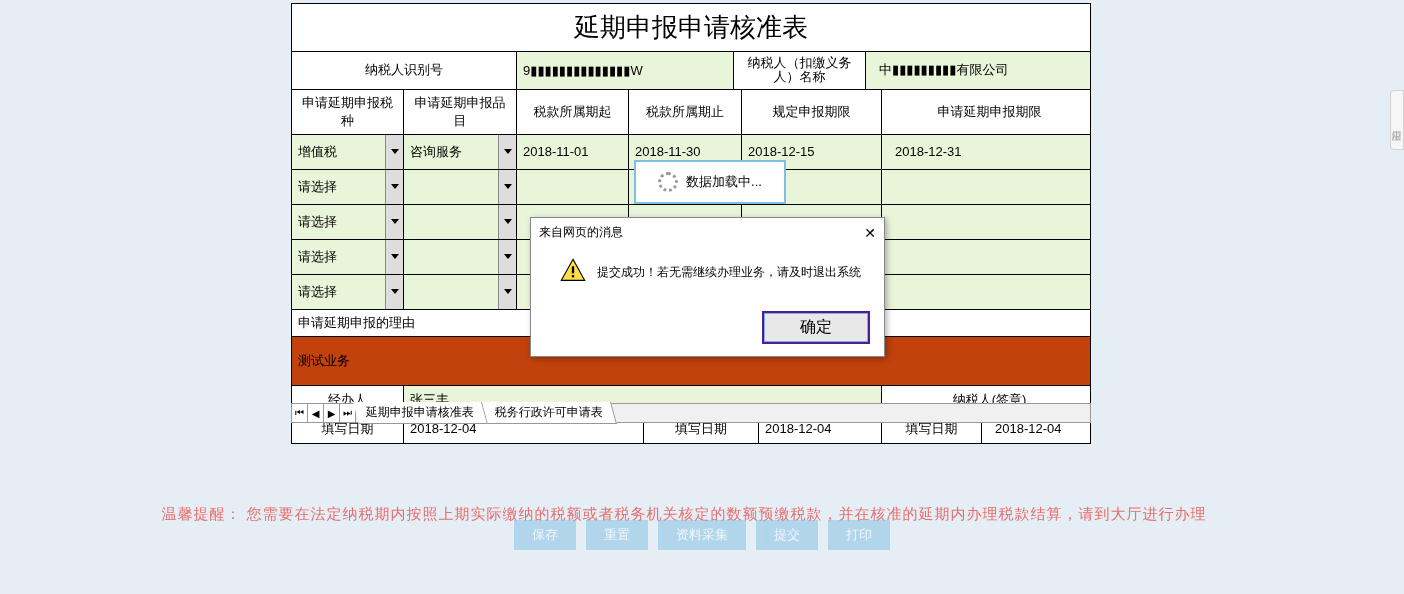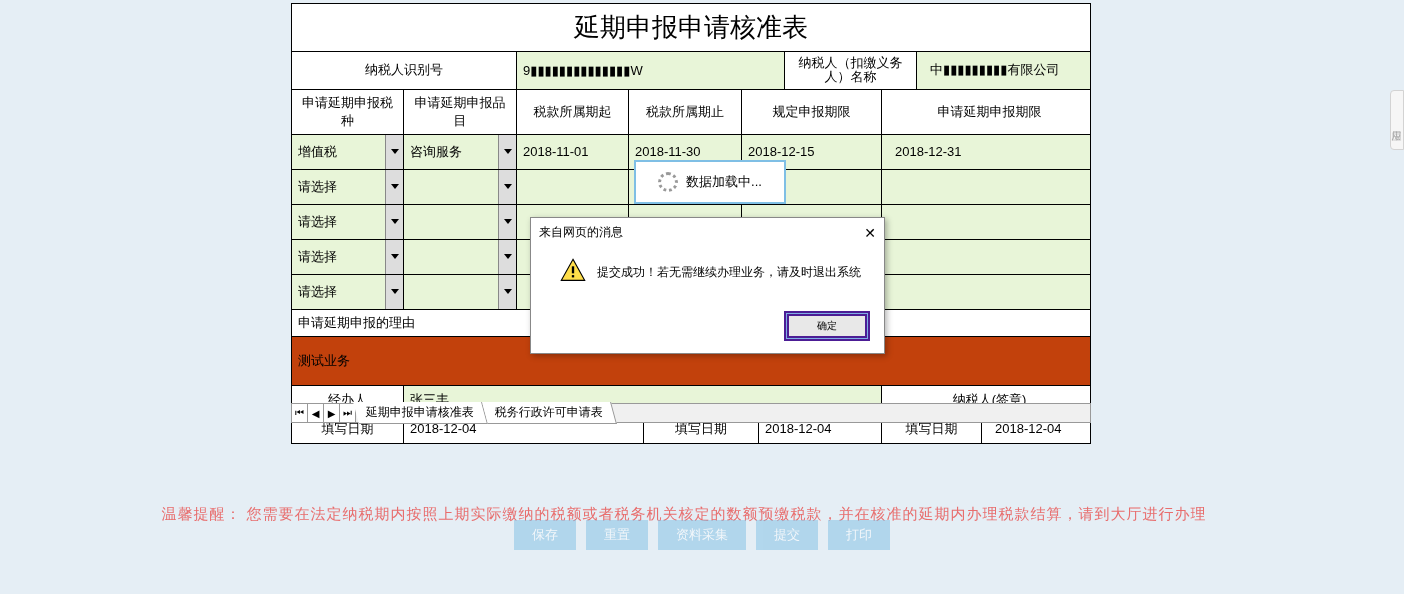--- a/index.html
+++ b/index.html
@@ -188,26 +188,26 @@
     padding: 10px 18px 15px 28px;
     font-size: 12px;
   }
   .warn-icon svg { width: 28px; height: 28px; }
   .dlg-footer {
     display: flex;
     justify-content: flex-end;
     padding: 8px 14px 12px;
   }
   .dlg-footer button {
-    padding: 3px 28px;
+    padding: 3px 35px;
     background: #e8e8e8;
-    border: 5px solid #4c1d95;
+    border: 3px solid #4c1d95;
     outline: 1px solid #7faee5;
     outline-offset: -3px;
-    font-size: 10px;
+    font-size: 16px;
     font-family: inherit;
   }
   .side-tab {
     position: absolute;
     right: 0;
     top: 90px;
     width: 14px;
     height: 60px;
     background: #f6f6f6;
     border: 1px solid #d3d3d3;
@@ -220,21 +220,21 @@
   }
 </style>
 </head>
 <body>
 
 <div class="form-container">
   <div class="title">延期申报申请核准表</div>
 
   <div class="row">
     <div class="cell hdr" style="width:225px">纳税人识别号</div>
-    <div class="cell green" style="width:268px">9▮▮▮▮▮▮▮▮▮▮▮▮▮▮W</div>
+    <div class="cell green" style="width:217px">9▮▮▮▮▮▮▮▮▮▮▮▮▮▮W</div>
     <div class="cell hdr" style="width:132px;line-height:1.1">纳税人（扣缴义务人）名称</div>
     <div class="cell green" style="flex:1">中▮▮▮▮▮▮▮▮▮有限公司</div>
   </div>
 
   <div class="row">
     <div class="cell hdr" style="width:112px">申请延期申报税种</div>
     <div class="cell hdr" style="width:113px">申请延期申报品目</div>
     <div class="cell hdr" style="width:112px">税款所属期起</div>
     <div class="cell hdr" style="width:113px">税款所属期止</div>
     <div class="cell hdr" style="width:140px">规定申报期限</div>

